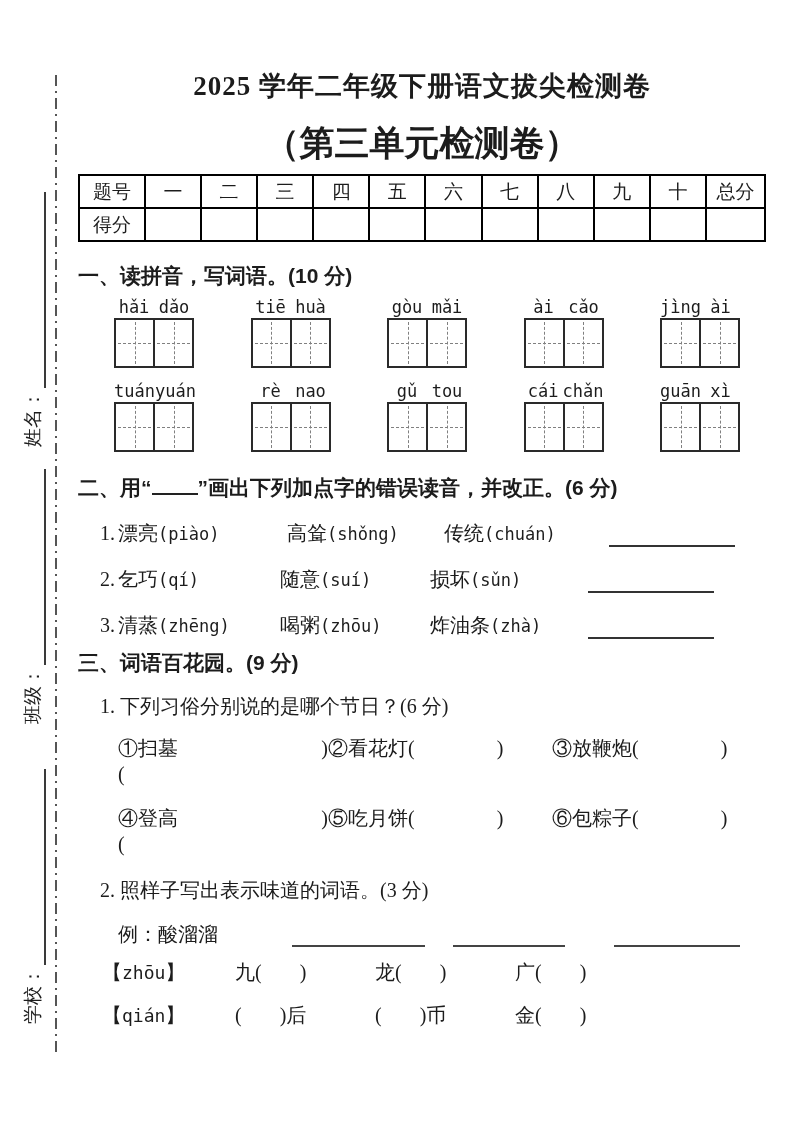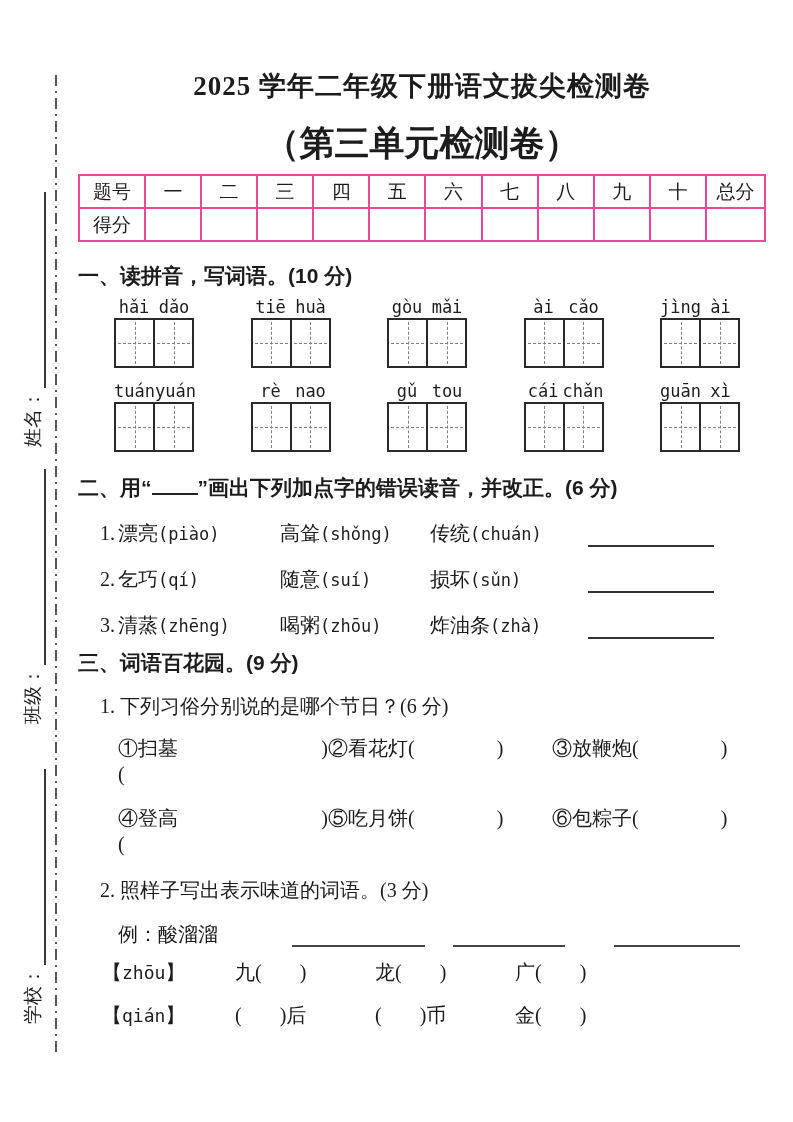--- a/index.html
+++ b/index.html
@@ -19,41 +19,41 @@
     white-space:nowrap; font-size:19px; display:flex; align-items:flex-end;
   }
   .side-field .sline{ display:inline-block; width:196px; border-bottom:2.5px solid #3a3a3a; height:1.05em; margin-left:2px; }
   
   .main{ position:absolute; left:78px; top:40px; width:688px; }
   .title1{ margin-top:20px; font-size:27px; line-height:52px; font-weight:bold; text-align:center; letter-spacing:1px; }
   .title2{ margin-top:10px; font-size:35px; line-height:44px; font-weight:bold; text-align:center; }
   .info{ margin-top:20px; text-align:right; font-size:20px; line-height:26px; padding-right:2px; }
   .info .gapinfo{ display:inline-block; width:34px; }
   table.score{ width:100%; border-collapse:collapse; table-layout:fixed; margin-top:8px; font-size:19px; }
-  table.score td{ border:2px solid #ec4899; height:33px; text-align:center; vertical-align:middle; padding:0; }
+  table.score td{ border:2px solid #000000; height:33px; text-align:center; vertical-align:middle; padding:0; }
   table.score td.first{ width:9.6%; }
   table.score td.last{ width:8.6%; }
   .h2{ font-family:"Liberation Sans","DejaVu Sans",sans-serif; font-weight:bold; font-size:21px; line-height:28px; }
   .mt-s1{ margin-top:20px; }
   .hblank{ display:inline-block; width:46px; border-bottom:2px solid #222; height:1em; vertical-align:baseline; }
   
   .pinrow{ display:flex; justify-content:space-between; padding:0 26px 0 36px; }
   .pinrow.r1{ margin-top:6px; }
   .pinrow.r2{ margin-top:12px; }
   .pgroup{ width:80px; }
   .pys{ display:flex; height:22px; line-height:22px; font-family:"DejaVu Sans Mono",monospace; font-size:17px; }
   .pys span{ flex:1; text-align:center; }
   .tian{ display:flex; border:2px solid #2a2a2a; height:50px; }
   .cell{ flex:1; position:relative; }
   .cell + .cell{ border-left:2px solid #2a2a2a; }
   .cell::before{ content:""; position:absolute; left:50%; top:2px; bottom:2px; border-left:1px dashed #808080; }
   .cell::after{ content:""; position:absolute; top:50%; left:2px; right:2px; border-top:1px dashed #808080; }
   
   .s2row{ display:flex; align-items:baseline; padding-left:22px; font-size:20px; line-height:26px; margin-top:19px; }
-  .s2row.firstrow{ margin-top:18px; }
+  .s2row.firstrow{ margin-top:18px;gap:7px; }
   .w1{ width:180px; } .w2{ width:150px; } .w3{ width:158px; }
   .num{ margin-right:3px; }
   .py{ font-family:"DejaVu Sans Mono",monospace; font-size:17px; }
   .dotchar{ position:relative; }
   .dotchar::after{ content:"•"; position:absolute; left:50%; transform:translateX(-50%); bottom:-0.68em; font-size:0.55em; color:#1c1c1c; }
   .ansline{ flex:0 0 126px; border-bottom:2px solid #333; height:1.05em; align-self:flex-end; }
   
   .mt-s3{ margin-top:10px; }
   .subq{ font-size:20px; line-height:26px; padding-left:22px; }
   .q1{ margin-top:16px; }

